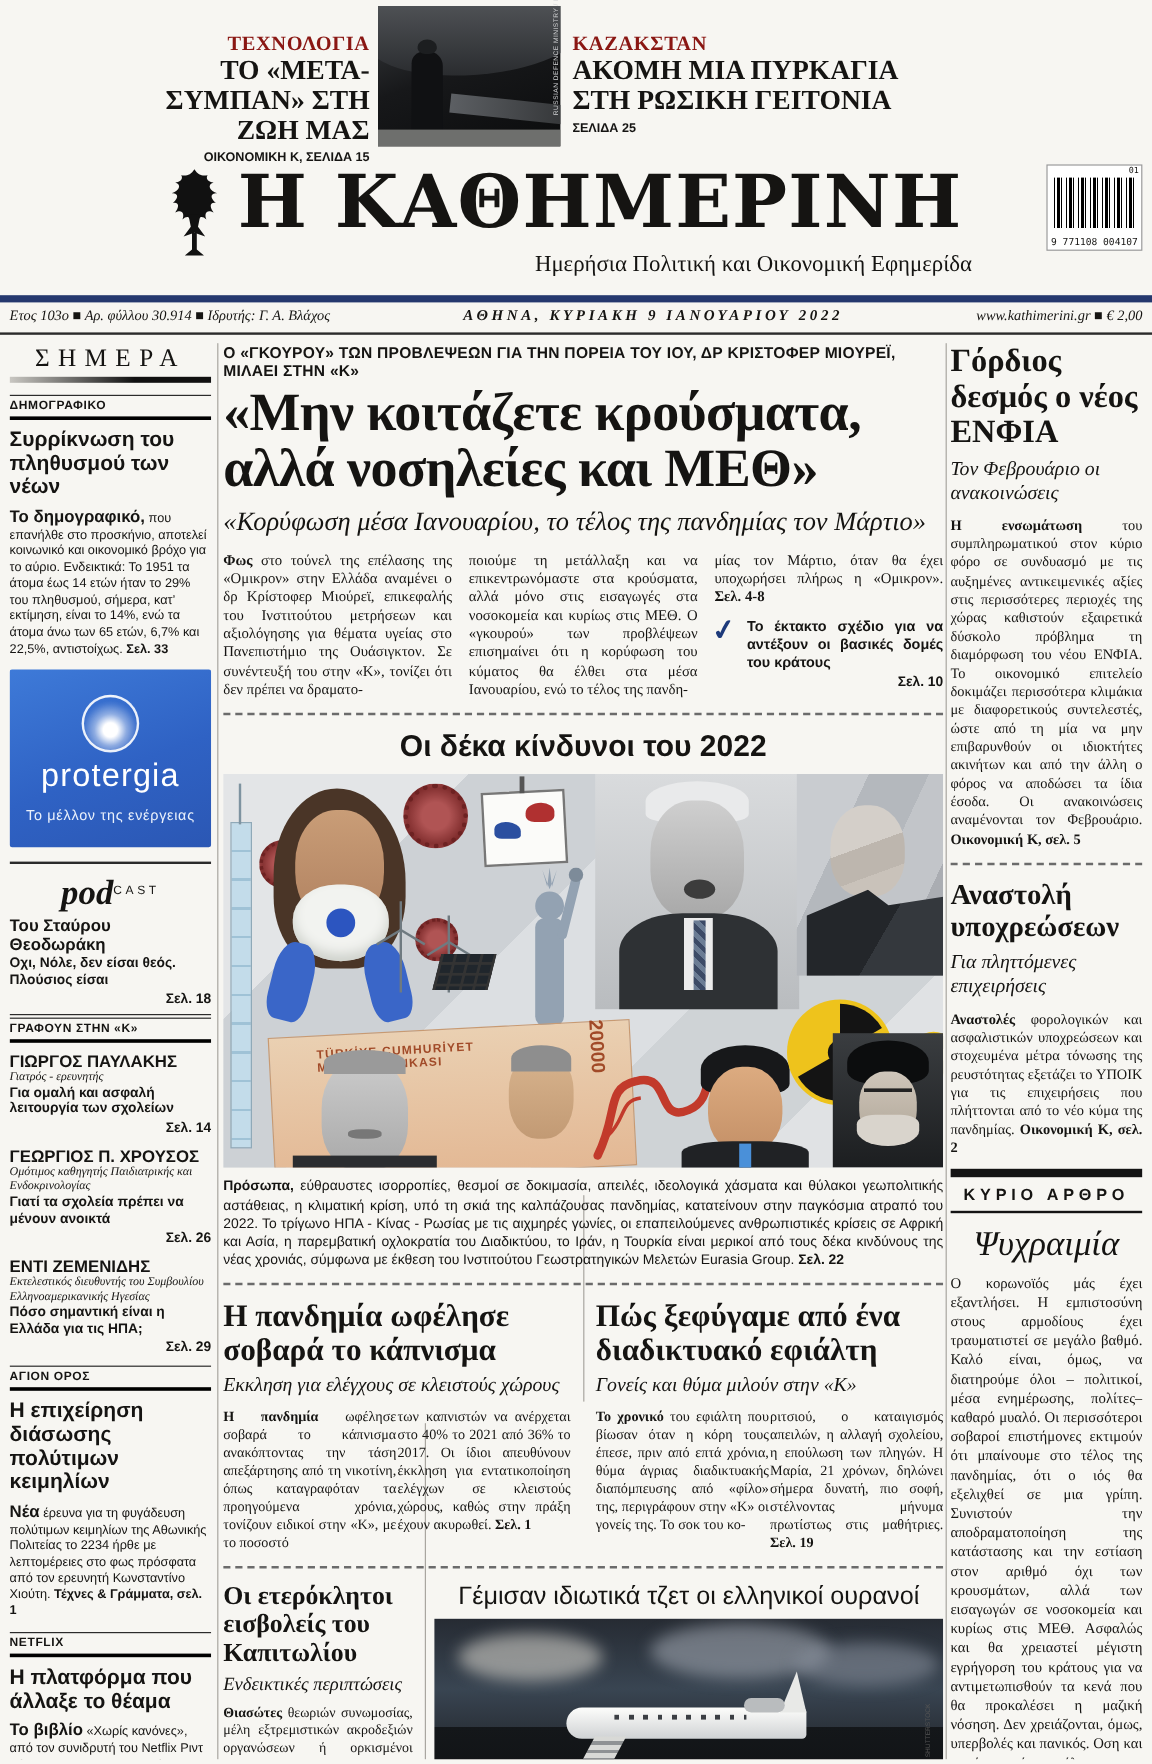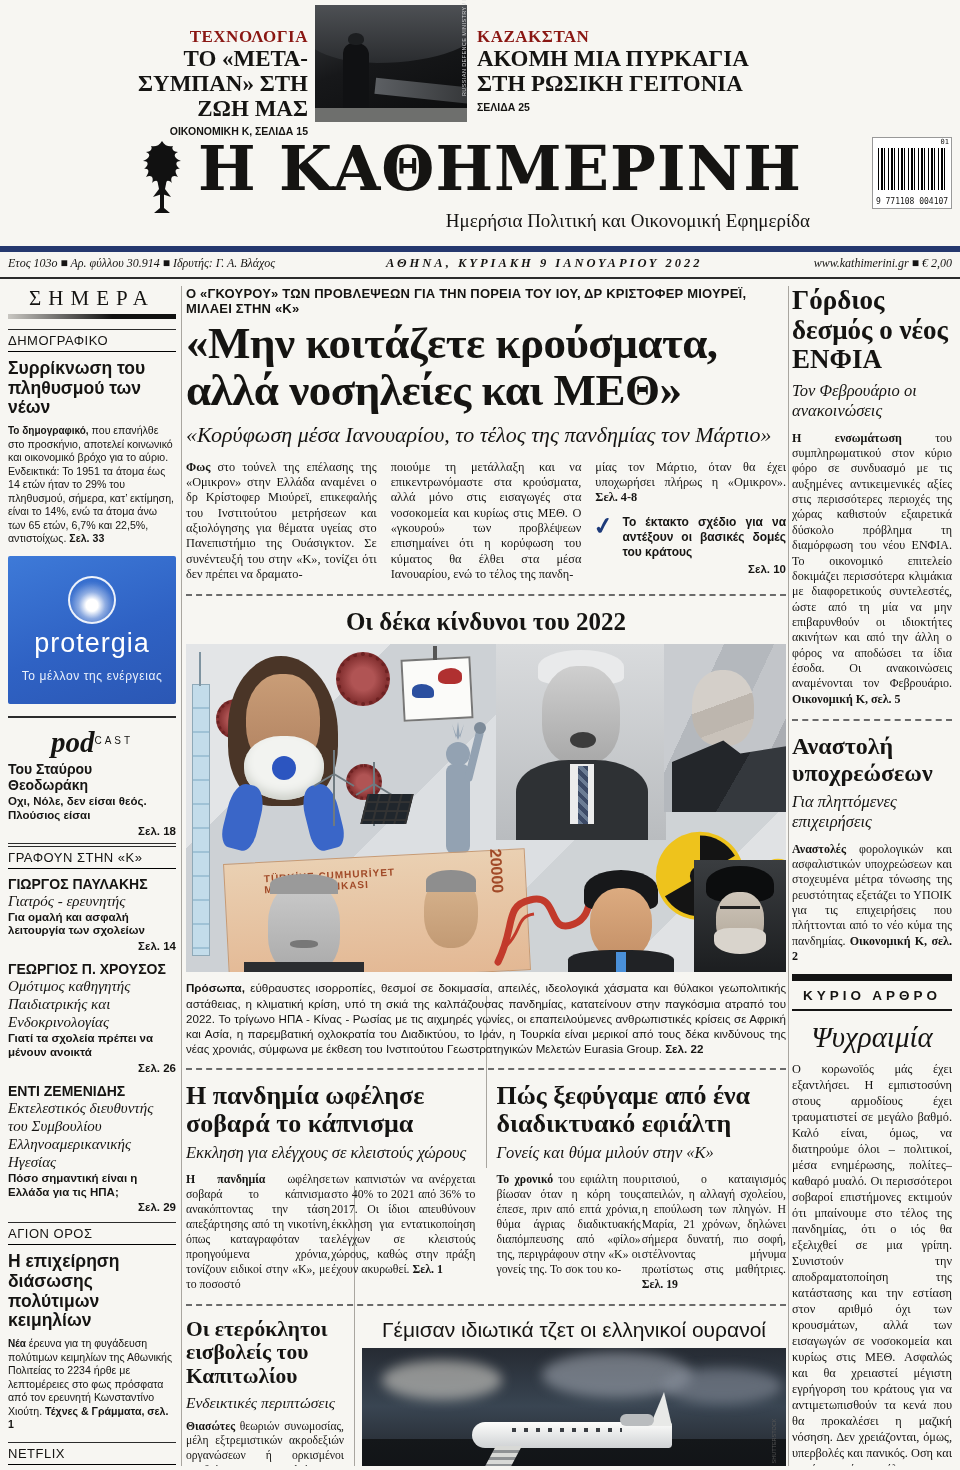--- a/index.html
+++ b/index.html
@@ -39,54 +39,54 @@
   #dateline .center{font-weight:bold;letter-spacing:3px;font-size:12.5px;}
   #date-rule{position:absolute;left:0;top:277px;width:960px;height:2px;background:#2b2b2b;}
 
   
   .vrule{position:absolute;width:1px;background:#a9a6a0;}
 
   
   #sidebar{position:absolute;left:8px;top:286px;width:168px;height:1180px;overflow:hidden;font-family:"Liberation Sans",sans-serif;}
   #today-hd{font-family:"Liberation Serif",serif;font-size:21px;letter-spacing:7px;text-align:center;}
   #today-bar{height:5px;background:linear-gradient(90deg,#c9c7c2,#111 62%,#111);margin:3px 0 10px;}
-  .side-label{border-top:1px solid #2b2b2b;border-bottom:1px solid #000000;padding:3px 0;font-size:13px;letter-spacing:.5px;margin-bottom:7px;}
+  .side-label{border-top:1px solid #2b2b2b;border-bottom:3px solid #000000;padding:3px 0;font-size:10px;letter-spacing:.5px;margin-bottom:7px;font-weight:bold;}
   .side-title{font-weight:bold;font-size:17.5px;line-height:1.12;margin:0 0 6px;}
   .side-body{font-size:10.6px;line-height:1.28;text-align:left;margin-bottom:10px;}
-  .side-body b.lead{font-size:10px;text-align:right;}
+  .side-body b.lead{font-size:14px;text-align:right;}
   #ad{height:148px;background:linear-gradient(160deg,#3e7ad8 0%,#2f62c4 55%,#2b57b4 100%);border-radius:2px;
       display:flex;flex-direction:column;align-items:center;justify-content:center;color:#fff;margin-bottom:12px;}
   #ad .sun{width:44px;height:44px;border-radius:50%;border:2px solid rgba(255,255,255,.9);
       background:radial-gradient(circle at 50% 62%,#fff 0 17%,rgba(255,255,255,.45) 38%,rgba(255,255,255,.08) 62%,transparent 70%);margin-bottom:4px;}
   #ad .brand{font-size:27px;letter-spacing:1px;font-weight:300;}
   #ad .tag{font-size:12px;margin-top:10px;letter-spacing:.6px;color:#eaf1fc;}
   #podcast{border-top:2px solid #2b2b2b;border-bottom:1px solid #2b2b2b;padding:8px 0 6px;margin-bottom:2px;}
   #podcast .logo{text-align:center;font-family:"Liberation Serif",serif;}
   #podcast .logo .pod{font-style:italic;font-weight:bold;font-size:29px;}
   #podcast .logo .cast{font-family:"Liberation Sans",sans-serif;font-size:10px;letter-spacing:3px;vertical-align:8px;}
   #podcast .author{font-weight:bold;font-size:14px;margin-top:2px;}
   #podcast .ptitle{font-weight:bold;font-size:11.5px;line-height:1.2;margin-top:2px;}
   .page-right{text-align:right;font-weight:bold;font-size:11.5px;margin-top:2px;}
   .writer{margin-bottom:9px;}
   .writer .name{font-weight:bold;font-size:14px;}
-  .writer .role{font-family:"Liberation Serif",serif;font-style:italic;font-size:15px;line-height:1.2;}
+  .writer .role{font-family:"Liberation Serif",serif;font-style:italic;font-size:10px;line-height:1.2;}
   .writer .wtitle{font-weight:bold;font-size:11.5px;line-height:1.2;margin-top:1px;}
 
   
   #main{position:absolute;left:186px;top:286px;width:600px;height:1180px;overflow:hidden;}
   #lead-kicker{font-family:"Liberation Sans",sans-serif;font-weight:bold;font-size:13px;letter-spacing:.2px;}
   #lead-headline{font-weight:bold;font-size:45px;line-height:1.04;letter-spacing:-.5px;margin-top:4px;}
   #lead-subhead{font-style:italic;font-size:22px;margin-top:8px;}
   #lead-body{display:flex;gap:14px;margin-top:12px;}
   #lead-body .col{flex:1;font-size:12.3px;line-height:1.25;text-align:justify;}
   .note{display:flex;gap:7px;margin-top:9px;font-family:"Liberation Sans",sans-serif;}
   .note .check{color:#1d3a7a;font-size:24px;font-weight:bold;line-height:.9;transform:rotate(-8deg);}
   .note .ntext{font-weight:bold;font-size:12px;line-height:1.25;}
   .dashed{border-top:2px dashed #6b6b6b;margin:12px 0;}
-  #risks-title{font-family:Liberation Serif, serif;font-weight:bold;font-size:25px;text-align:center;margin:2px 0 8px;}
+  #risks-title{font-family:Liberation Sans, sans-serif;font-weight:bold;font-size:25px;text-align:center;margin:2px 0 8px;}
   #collage{position:relative;width:600px;height:328px;overflow:hidden;background:
      linear-gradient(135deg,#e3e5e7 0 22%,#cdd1d5 22% 41%,#dcdfe2 41% 63%,#cfd3d6 63% 82%,#e0e2e4 82%);}
   .abs{position:absolute;}
   #caption{font-family:"Liberation Sans",sans-serif;font-size:11.6px;line-height:1.3;text-align:justify;margin-top:8px;}
   .mid-row{display:flex;gap:21px;}
   .mid-art{flex:1;}
   .mid-art .mtitle{font-weight:bold;font-size:26px;line-height:1.08;}
   .mid-art .msub{font-style:italic;font-size:16.5px;margin-top:5px;}
   .mid-cols{display:flex;gap:1px;margin-top:9px;}
   .mid-cols .col{flex:1;font-size:11.8px;line-height:1.27;text-align:justify;}

